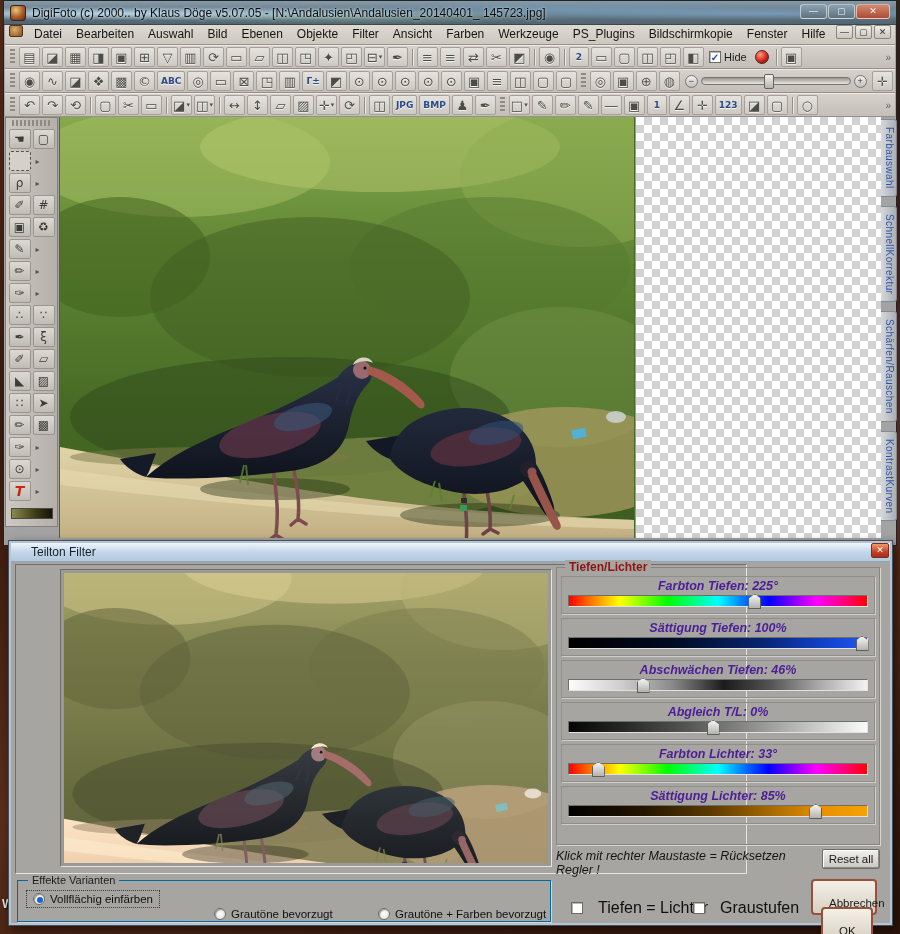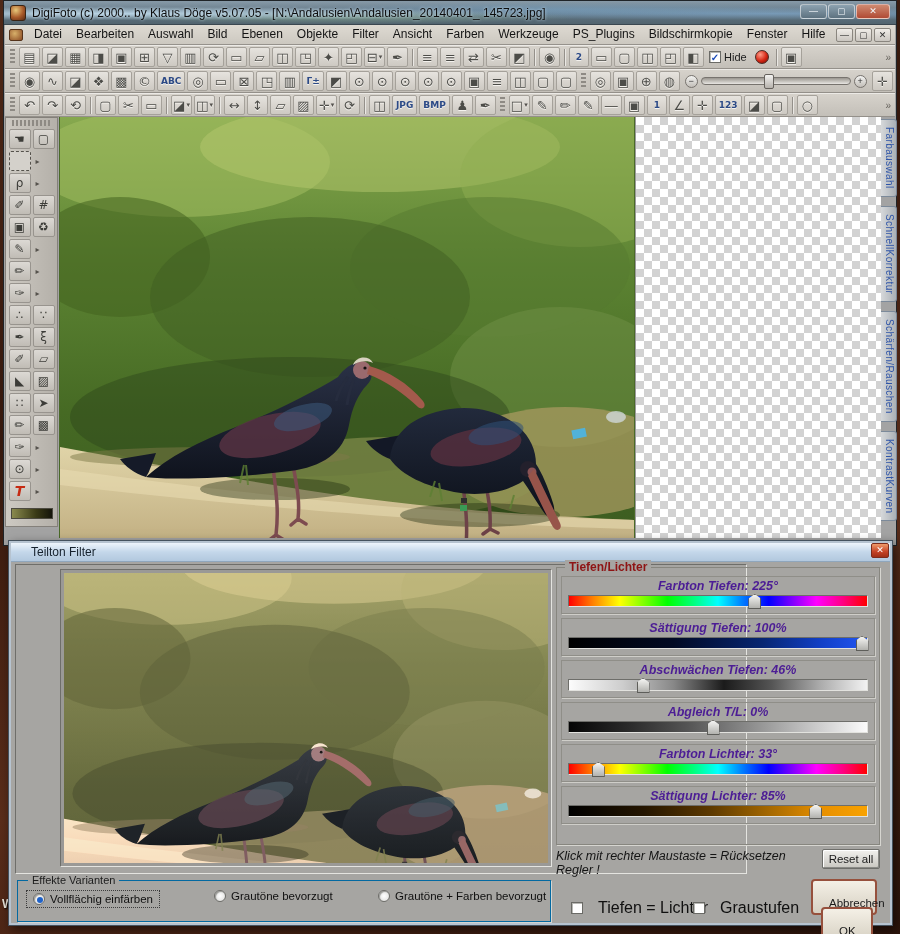--- a/index.html
+++ b/index.html
@@ -22,21 +22,21 @@
       linear-gradient(to bottom,#879aa8,#5f7482 55%,#52646f);
     border-bottom:1px solid #3a4750}
   .app-ico{position:absolute;left:6px;top:4px;width:16px;height:16px;border-radius:3px;
     background:radial-gradient(circle at 35% 30%,#e8c87a,#a85a2a 55%,#5a2a12);border:1px solid #3a2414}
   #title-text{position:absolute;left:28px;top:0;line-height:24px;font-size:12px;color:#0d0d0d;text-shadow:0 0 3px rgba(215,235,250,.9);white-space:nowrap}
   #caption-buttons{position:absolute;right:6px;top:3px;display:flex;gap:1px}
   .cap-btn{width:27px;height:15px;border:1px solid rgba(255,255,255,.55);border-radius:3px;
     background:linear-gradient(#8da2b0,#5d7280);color:#f2f6fa;font-size:9px;line-height:13px;text-align:center;padding:0}
   .cap-btn.close{background:linear-gradient(#d08a70,#b04a34);width:34px}
   
-  #menubar{position:absolute;left:1px;right:1px;top:24px;height:20px;background:linear-gradient(#dedad2,#ccc8c0);border-bottom:1px solid #96928c;display:flex;align-items:center}
+  #menubar{position:absolute;left:1px;right:1px;top:24px;height:20px;background:linear-gradient(#dedad2,#ccc8c0);border-bottom:1px solid #96928c;display:flex;align-items:flex-start}
   .menu-ico{width:14px;height:12px;margin:0 4px 0 4px;border-radius:2px;background:radial-gradient(circle at 40% 35%,#d8b06a,#8a4a22);border:1px solid #55331a}
   .menu-item{padding:0 7px;font-size:12px;color:#141414;line-height:19px;cursor:default}
   #mdi-buttons{margin-left:auto;display:flex;gap:2px;padding-right:4px}
   .mdi-btn{width:17px;height:14px;font-size:9px;line-height:12px;text-align:center;color:#333;
     background:linear-gradient(#f0ede8,#cac6c0);border:1px solid #8a867f;border-radius:2px;padding:0}
   
   .toolbar{position:absolute;left:1px;right:1px;height:24px;display:flex;align-items:center;padding:0 2px;
     background:linear-gradient(#d6d2cb,#c3bfb8);border-top:1px solid #eceae6;border-bottom:1px solid #94908a;overflow:hidden}
   .tb-grip{width:5px;height:16px;margin:0 3px;background:repeating-linear-gradient(to bottom,#8e8a84 0 2px,transparent 2px 4px);flex:none}
   .tb-sep{width:1px;height:17px;margin:0 3px;background:#94908a;box-shadow:1px 0 0 #eae8e4;flex:none}
@@ -101,21 +101,21 @@
   .g-orange{background:linear-gradient(to right,#000,#241500 25%,#5e3a00 48%,#a86a00 68%,#e89000 85%,#f8a200)}
   .sl-thumb{position:absolute;top:-2px;width:13px;height:15px;margin-left:-7px;
     background:linear-gradient(#f4f4f2,#b2b2ae);border:1px solid #5e5e5a;
     clip-path:polygon(50% 0,100% 32%,100% 100%,0 100%,0 32%)}
   #hint-row{position:absolute;left:540px;top:284px;width:324px;height:24px;display:flex;}
   #hint-text{font-size:12.5px;font-style:italic;color:#141414;flex:1}
   #btn-reset{width:58px;height:20px;font-size:11.5px;color:#1a1a1a;border:1px solid #6e6e6a;border-radius:2px;
     background:linear-gradient(#f2f1ee,#c8c6c0);box-shadow:inset -1px -1px 0 #8a8a86,inset 1px 1px 0 #fff;padding:0}
   #fx-group{position:absolute;left:6px;top:318px;width:534px;height:42px;border:1px solid #0369a1;box-shadow:1px 1px 0 #d6d5d0}
   .grp-title2{position:absolute;top:-7px;left:10px;background:#a6a5a2;padding:0 4px;font-size:11px;color:#1c1c1c}
-  .radio-item{position:absolute;top:9px;display:flex;align-items:center;gap:5px;font-size:11.5px;color:#101010}
+  .radio-item{position:absolute;top:27px;display:flex;align-items:center;gap:5px;font-size:11.5px;color:#101010}
   .radio-item.selected{border:1px dotted #3c3c3c;padding:2px 6px;top:9px}
   .radio{width:12px;height:12px;border-radius:50%;background:radial-gradient(#fff,#dcdcda);border:1px solid #6e6e6a;box-shadow:inset 1px 1px 1px #9a9a96;position:relative}
   .radio.on::after{content:"";position:absolute;left:3px;top:3px;width:6px;height:6px;border-radius:50%;background:#1f62c8}
   .chk{position:absolute;display:flex;align-items:center;gap:15px;font-size:16px;color:#101010}
   .btn-warm{position:absolute;font-size:11.5px;color:#1a1a1a;border:2px solid #96503c;border-radius:4px;
     background:linear-gradient(#f4f0e6,#d6d0c2);padding:16px}
   #btn-cancel{left:800px;top:317px;width:66px;height:21px}
   #btn-ok{left:810px;top:345px;width:52px;height:19px}
 </style>
 </head>

